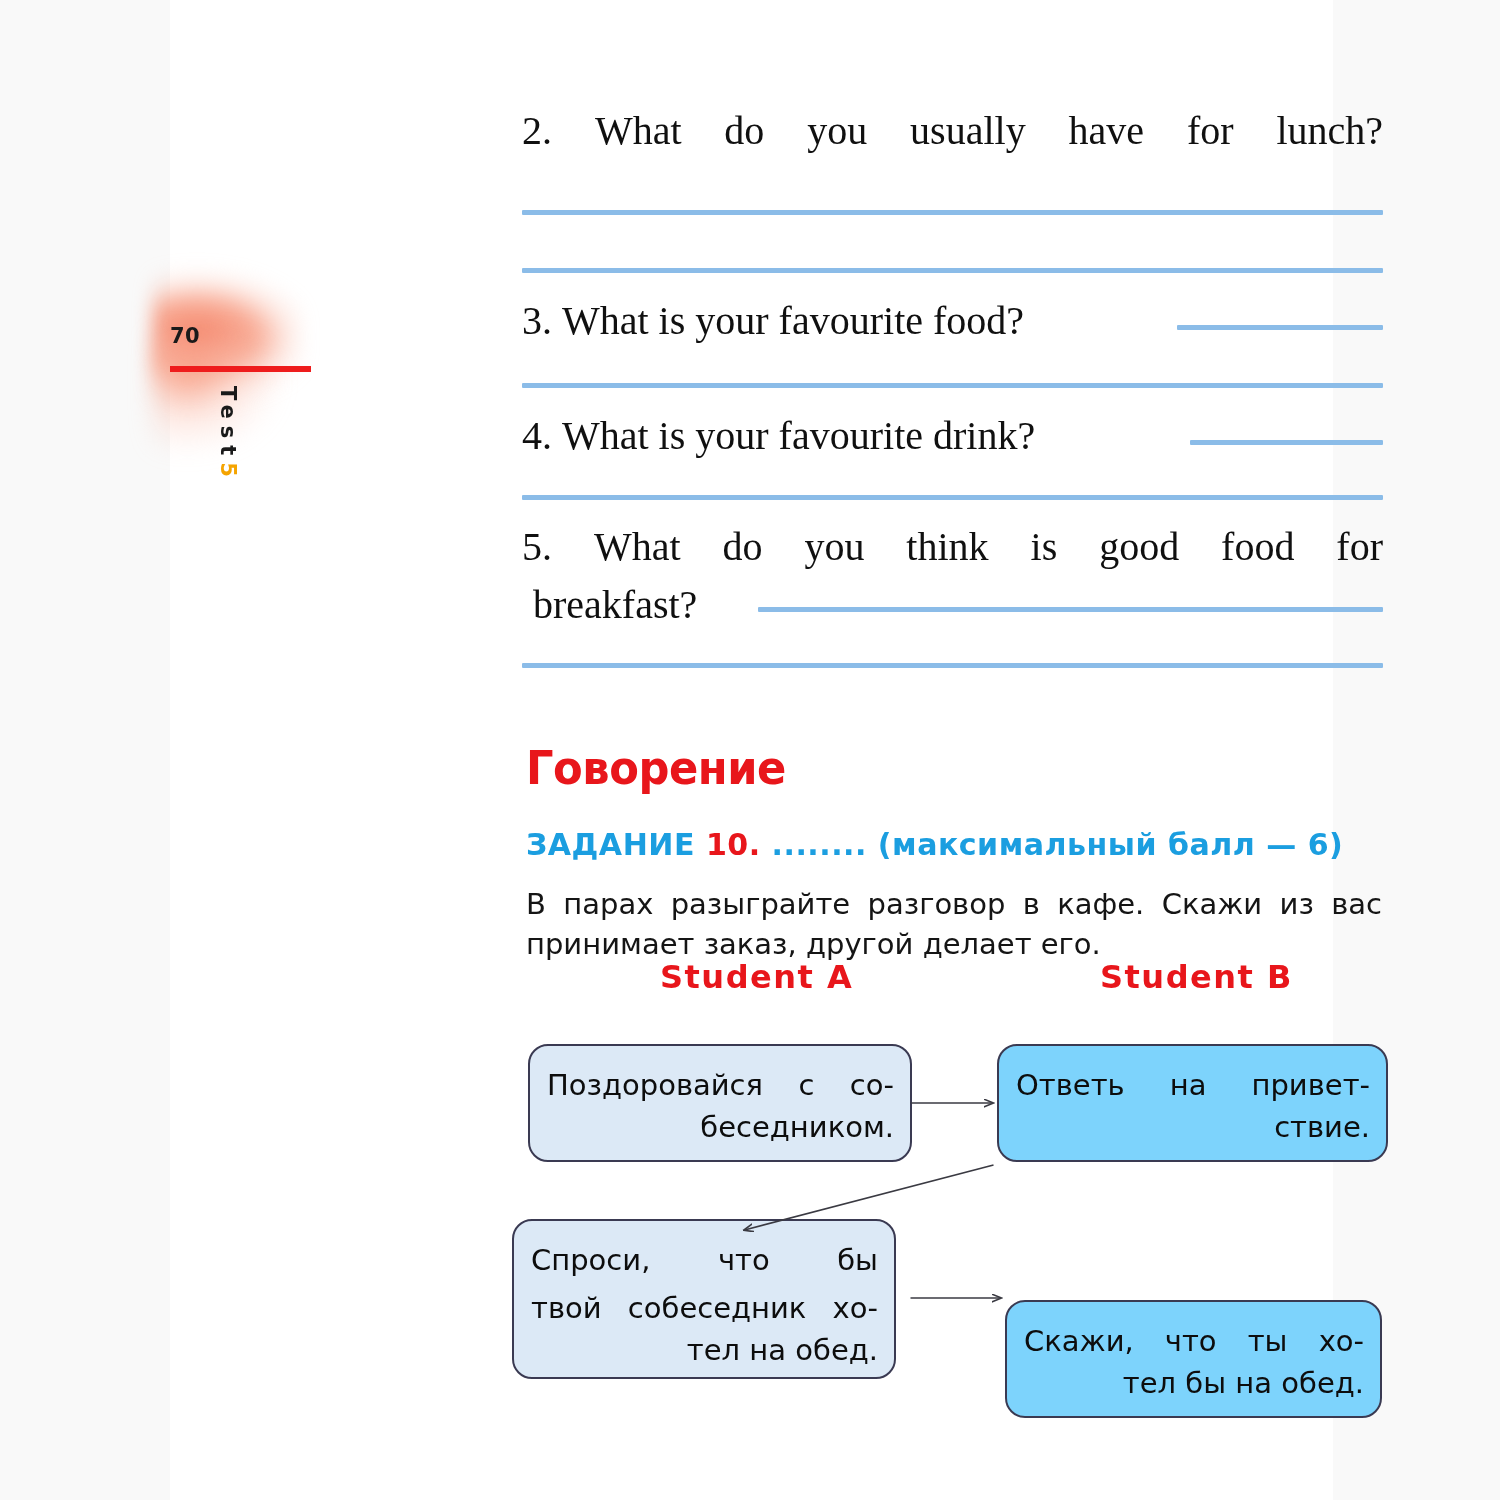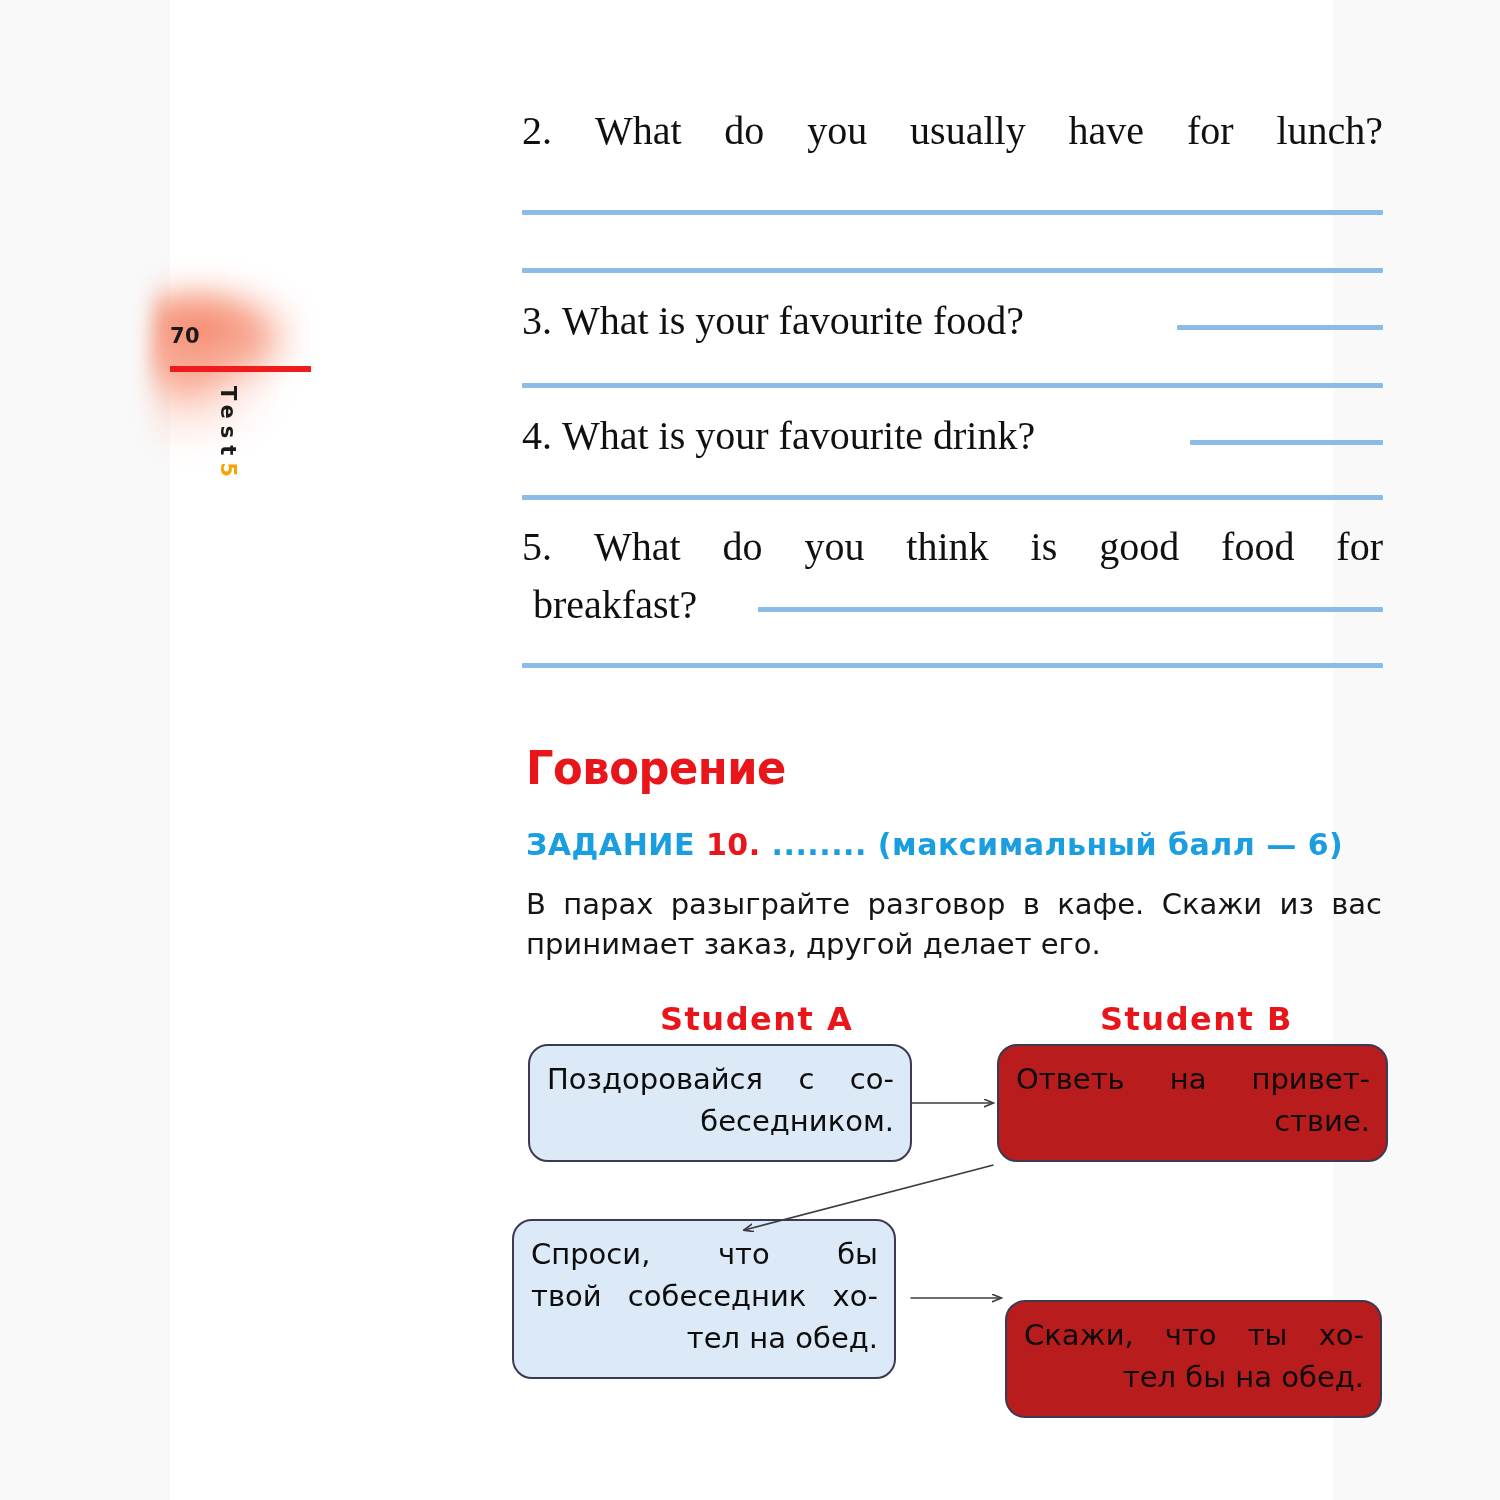--- a/index.html
+++ b/index.html
@@ -158,21 +158,21 @@
     line-height: 40px;
     color: #151515;
     text-align: justify;
   }
   #task-desc .l1 { display: block; text-align: justify; text-align-last: justify; white-space: nowrap; }
   #task-desc .l2 { display: block; }
 
   
   .student-label {
     position: absolute;
-    top: 1000px;
+    top: 958px;
     font-family: "DejaVu Sans", sans-serif;
     font-weight: bold;
     font-size: 32px;
     color: #e8161b;
     letter-spacing: 1.5px;
     white-space: nowrap;
   }
   #student-a-label { left: 490px; }
   #student-b-label { left: 930px; }
 
@@ -183,22 +183,22 @@
     border: 2px solid #3a3a52;
     border-radius: 20px;
     font-family: "DejaVu Sans", sans-serif;
     font-size: 29px;
     line-height: 42px;
     color: #0d0d0d;
     padding: 12px 16px 12px 17px;
     text-align: justify;
   }
   .dbox.blue { background: #dce9f6; }
-  .dbox.cream { background: #b91c1c; }
-  .dbox .jline { display: block; text-align: justify; text-align-last: justify; white-space: nowrap; }
+  .dbox.cream { background: #7dd3fc; }
+  .dbox .jline { display: block; text-align: justify; text-align-last: justify; white-space: nowrap; margin-top: 6px; }
   .dbox .fline { display: block; text-align: right; }
 
   #box-a1 { left: 358px; top: 1044px; width: 384px; height: 118px; }
   #box-b1 { left: 827px; top: 1044px; width: 391px; height: 118px; }
   #box-a2 { left: 342px; top: 1219px; width: 384px; height: 160px; }
   #box-b2 { left: 835px; top: 1300px; width: 377px; height: 118px; }
 
   
   #arrows {
     position: absolute;

